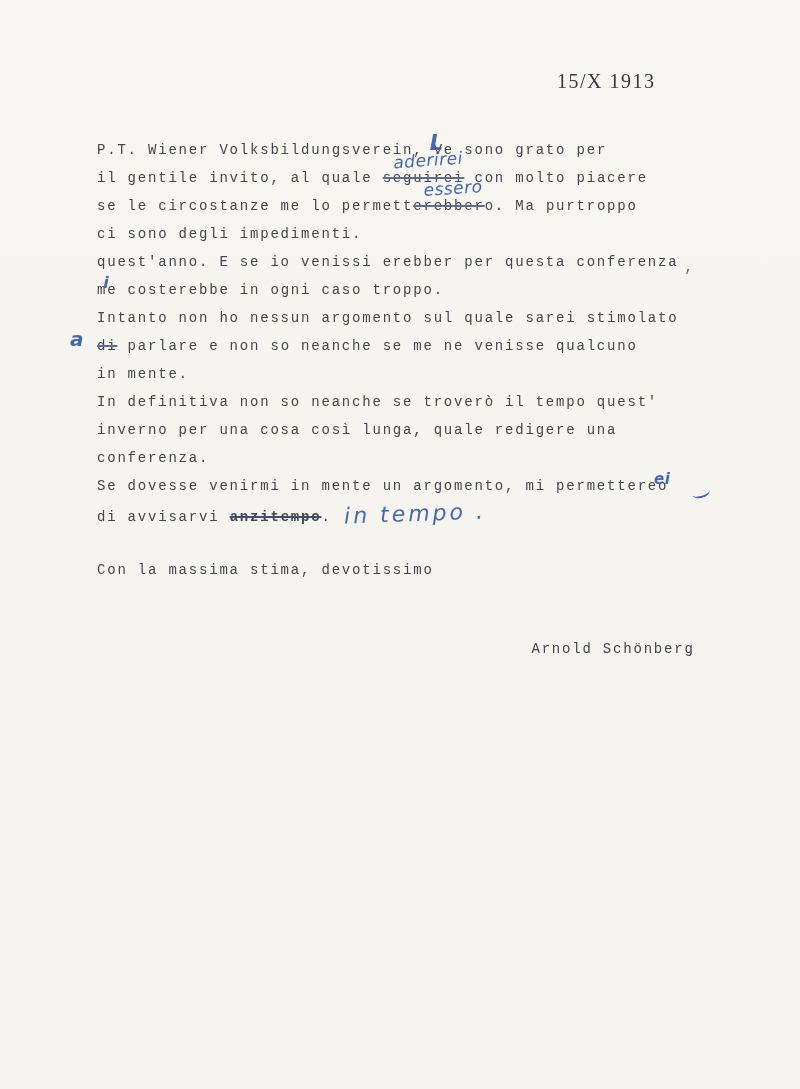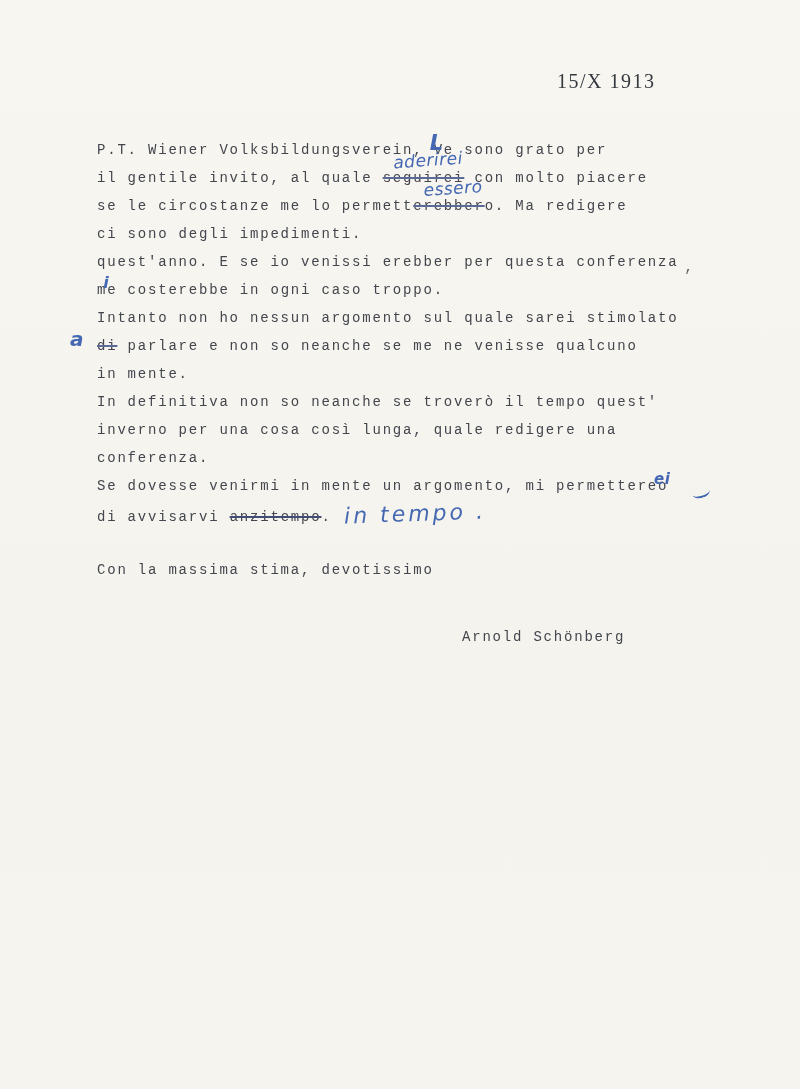--- a/index.html
+++ b/index.html
@@ -39,31 +39,33 @@
     color: #43464d;
   }
   .line {
     position: relative;
     height: 28px;
     white-space: pre;
   }
   .line.blank { height: 28px; }
   .line.signature {
     padding-left: 365px;
-    margin-top: 11px;
+    margin-top: 23px;
+    text-align: right;
   }
   .st {
     position: relative;
     text-decoration: line-through;
     text-decoration-thickness: 1.5px;
     text-decoration-color: #5b6a96;
   }
   .st.dark {
     text-decoration-thickness: 2px;
     text-decoration-color: #414d75;
+    font-weight: bold;
   }
   .hw {
     font-family: "DejaVu Sans", sans-serif;
     font-style: italic;
     color: #4568b2;
     letter-spacing: 0.5px;
   }
   .hw-above {
     position: absolute;
     left: 55%;
@@ -117,21 +119,21 @@
   }
 </style>
 </head>
 <body>
 
 <div class="page">
   <div class="date">15/X 1913</div>
   <div class="body-text">
       <div class="line"><span>P.T. Wiener Volksbildungsverein, </span><span class="ow"><span>V</span><span class="hw ow-hw" style="font-size: 21px;">L</span></span><span>e sono grato per</span></div>
       <div class="line"><span>il gentile invito, al quale </span><span class="st">seguirei<span class="hw hw-above">aderirei</span></span><span> con molto piacere</span></div>
-      <div class="line"><span>se le circostanze me lo permett</span><span class="st">erebber<span class="hw hw-above">essero</span></span><span>o. Ma redigere</span></div>
+      <div class="line"><span>se le circostanze me lo permett</span><span class="st">erebber<span class="hw hw-above">essero</span></span><span>o. Ma purtroppo</span></div>
       <div class="line"><span>ci sono degli impedimenti.</span></div>
       <div class="line"><span>quest'anno. E se io venissi erebber per questa conferenza</span><span class="sub">,</span></div>
       <div class="line"><span>m</span><span class="ow"><span>e</span><span class="hw ow-hw" style="font-size: 16px;">i</span></span><span> costerebbe in ogni caso troppo.</span></div>
       <div class="line"><span>Intanto non ho nessun argomento sul quale sarei stimolato</span></div>
       <div class="line"><span class="hw margin-hw">a</span><span class="st">di</span><span> parlare e non so neanche se me ne venisse qualcuno</span></div>
       <div class="line"><span>in mente.</span></div>
       <div class="line"><span>In definitiva non so neanche se troverò il tempo quest'</span></div>
       <div class="line"><span>inverno per una cosa così lunga, quale redigere una</span></div>
       <div class="line"><span>conferenza.</span></div>
       <div class="line"><span>Se dovesse venirmi in mente un argomento, mi permettere</span><span class="ow"><span>o</span><span class="hw ow-hw" style="font-size: 15px;">ei</span></span></div>

